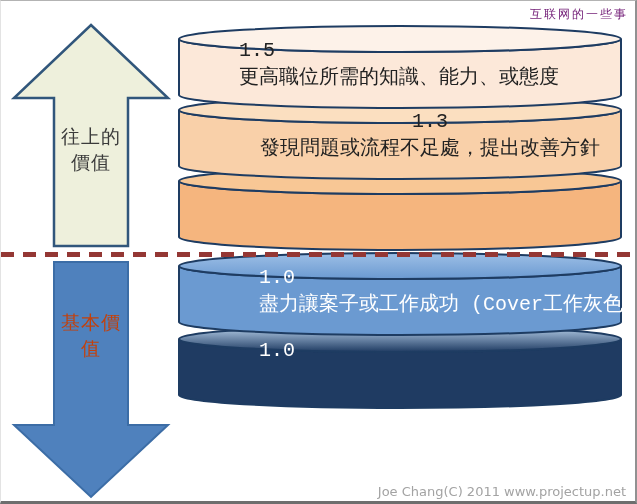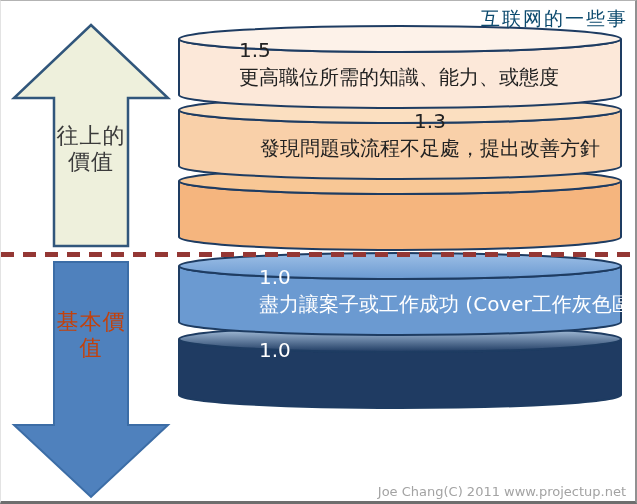--- a/index.html
+++ b/index.html
@@ -14,47 +14,47 @@
     border-left:1px solid #e3e3e3;
     overflow:hidden;
     font-family:"DejaVu Sans","Liberation Sans",sans-serif;
   }
   
   #arrow-layer{position:absolute;left:0;top:0;width:637px;height:504px;z-index:1;}
   .up-arrow-poly{stroke:#31567b;stroke-width:2.5;stroke-linejoin:miter;}
   .down-arrow-poly{stroke:#3c6da6;stroke-width:2;stroke-linejoin:miter;}
   .arrow-label{
     position:absolute;left:28px;width:124px;
-    text-align:center;font-size:22px;line-height:26px;
+    text-align:center;font-size:19px;line-height:26px;
     letter-spacing:1px;z-index:2;
   }
   #up-arrow-label{top:122px;color:#3b3b3b;}
   #down-arrow-label{top:308px;color:#c2410c;}
   
   .can{position:absolute;left:176px;width:446px;height:88px;z-index:2;}
   .can svg{position:absolute;left:0;top:0;overflow:visible;}
   .can path,.can ellipse{stroke:#1e3c62;stroke-width:2;}
   .can-text{
     position:absolute;left:62px;top:13px;right:2px;
-    font-size:20px;line-height:27px;white-space:nowrap;z-index:3;
+    font-size:20px;line-height:27px;white-space:nowrap;z-index:3;font-family:Liberation Mono, monospace;
   }
   .can-text .tier-value,.can-text .tier-desc{display:block;}
   .text-dark{color:#222222;}
   .text-light{color:#ffffff;margin-left:20px;}
   .pos-t1{top:23px;}  .pos-t2{top:94px;text-align:center;}  .pos-t3{top:165px;}
   .pos-t4{top:250px;} .pos-t5{top:323px;} .pos-t6{top:396px;}
   
   #divider{
     position:absolute;left:0;top:251px;width:637px;height:5px;z-index:4;
     background:repeating-linear-gradient(90deg,#943734 0px,#943734 13px,transparent 13px,transparent 22px);
   }
   
   #watermark{
     position:absolute;top:5px;right:7px;z-index:5;
-    font-size:19px;letter-spacing:2px;color:#0c4a6e;
+    font-size:12px;letter-spacing:2px;color:#701a75;
   }
   #credit{
     position:absolute;bottom:2px;right:9px;z-index:5;
     font-size:13px;color:#a3a3a3;text-shadow:0 0 2px #ffffff;
   }
 </style>
 </head>
 <body>
 
 <div id="stage">

